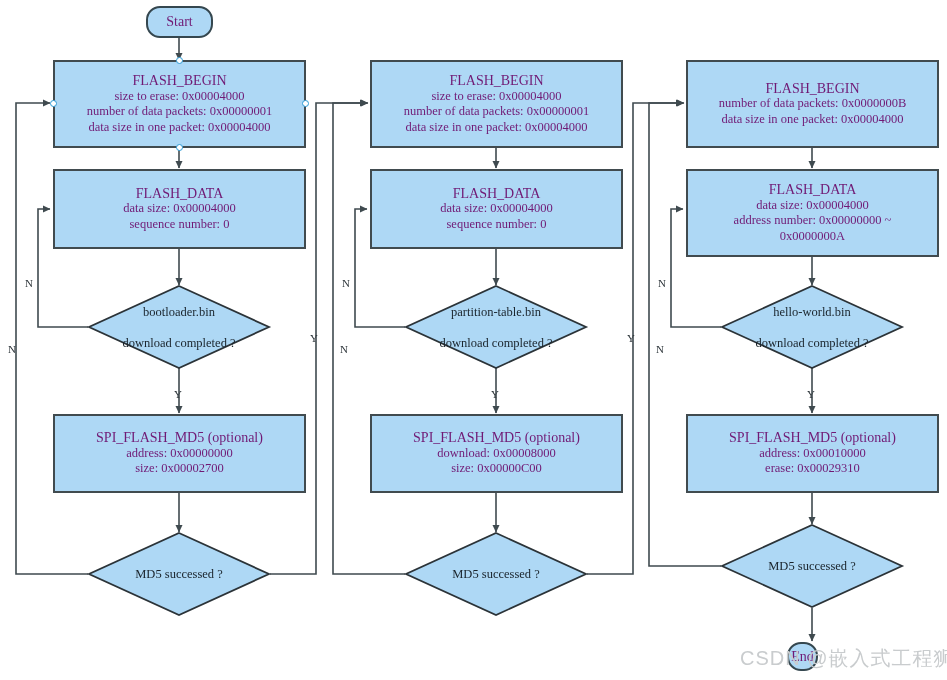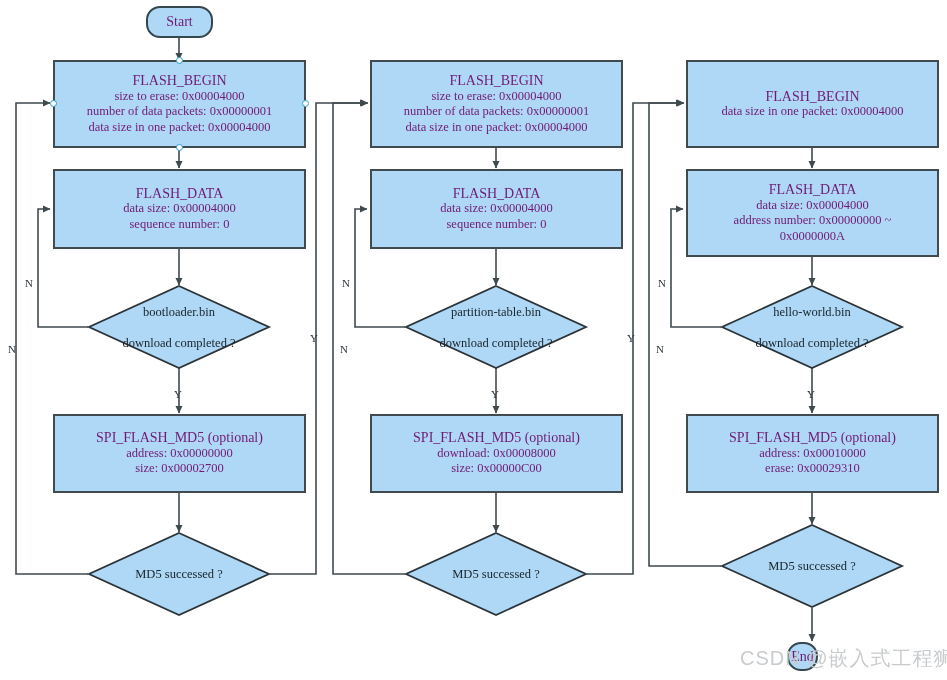--- a/index.html
+++ b/index.html
@@ -174,20 +174,21 @@
       <polygon points="91,1 181,42 91,83 1,42" fill="#aed8f5" stroke="#2b3338" stroke-width="1.8"></polygon>
     </svg>
     <div class="dlabel">
       <span>MD5 successed ?</span>
     </div>
   </div>
 
   <div class="node" style="left:686px;top:60px;width:253px;height:88px;">
     <div class="lines">
       <div class="title">FLASH_BEGIN</div>
+      <div>number of data packets: 0x0000000B</div>
       <div>data size in one packet: 0x00004000</div>
     </div>
   </div>
 
   <div class="node" style="left:686px;top:169px;width:253px;height:88px;">
     <div class="lines">
       <div class="title">FLASH_DATA</div>
       <div>data size: 0x00004000</div>
       <div>address number: 0x00000000 ~</div>
       <div>0x0000000A</div>

